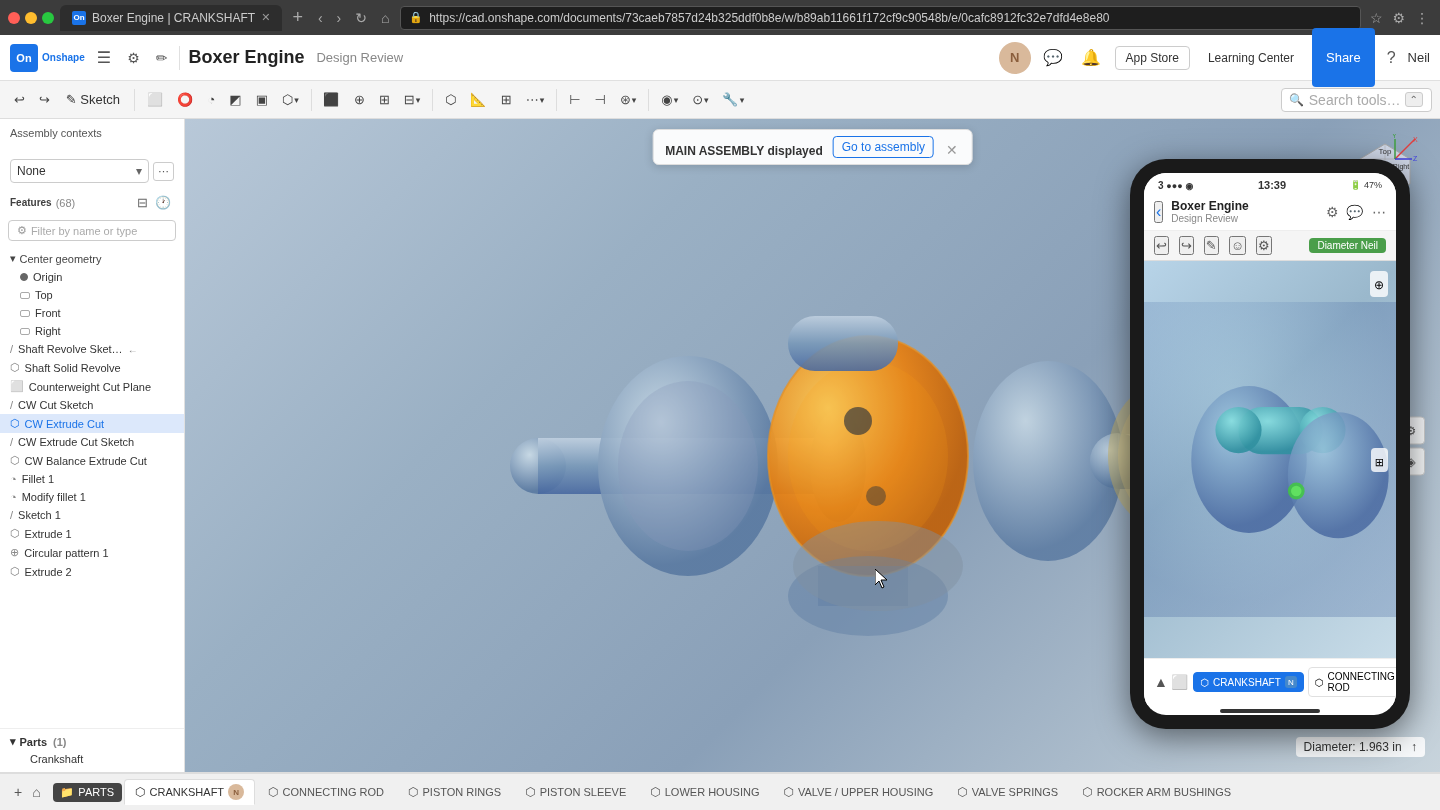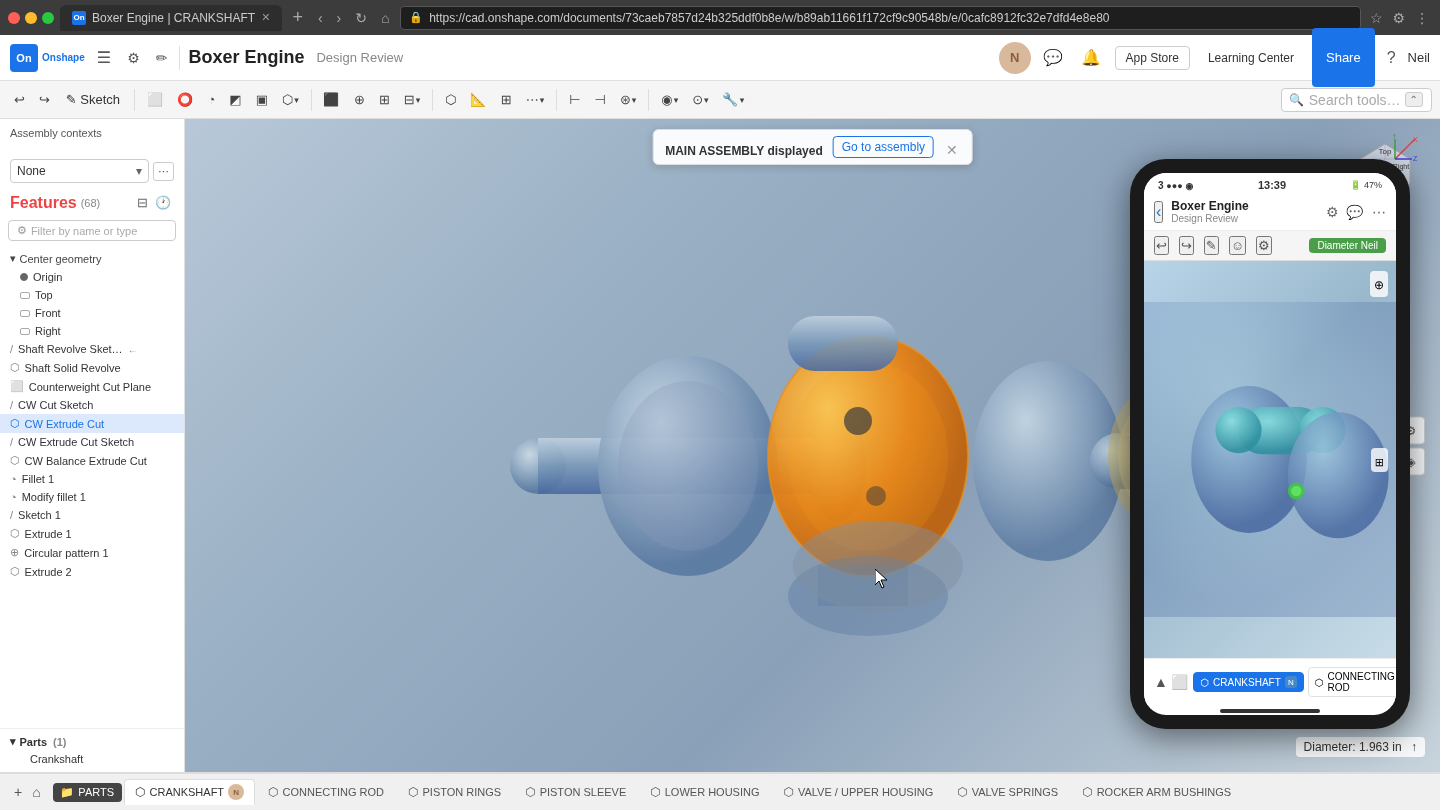--- a/index.html
+++ b/index.html
@@ -51,21 +51,21 @@
     
     .main-layout { display: flex; height: calc(810px - 35px - 46px - 38px - 38px); }
 
     
     .left-panel { width: 185px; background: white; border-right: 1px solid #e0e0e0; display: flex; flex-direction: column; overflow: hidden; }
     .assembly-contexts { padding: 8px 10px 4px; }
     .panel-label { font-size: 11px; color: #555; margin-bottom: 20px; font-weight: 500; }
     .context-select { width: 100%; border: 1px solid #ccc; border-radius: 4px; padding: 4px 6px; font-size: 12px; color: #333; background: white; cursor: pointer; display: flex; align-items: center; justify-content: space-between; }
     .context-more { background: none; border: 1px solid #ccc; border-radius: 3px; padding: 2px 4px; font-size: 11px; cursor: pointer; color: #555; }
     .features-header { padding: 6px 10px 4px; display: flex; align-items: center; justify-content: space-between; }
-    .features-title { font-size: 16px; font-weight: 600; color: #ef4444; }
+    .features-title { font-size: 10px; font-weight: 600; color: #404040; }
     .features-icons { display: flex; gap: 4px; }
     .feature-icon-btn { background: none; border: none; cursor: pointer; color: #666; font-size: 13px; padding: 2px; }
     .filter-bar { padding: 4px 8px; }
     .filter-input { width: 100%; border: 1px solid #ccc; border-radius: 4px; padding: 3px 8px; font-size: 11px; color: #888; display: flex; align-items: center; gap: 4px; }
     .filter-icon { color: #999; font-size: 11px; }
     .features-list { flex: 1; overflow-y: auto; padding: 2px 0; }
     .feature-group { padding: 2px 0; }
     .feature-group-header { padding: 3px 10px; font-size: 11px; color: #444; font-weight: 500; display: flex; align-items: center; gap: 4px; cursor: pointer; }
     .feature-item { padding: 3px 10px 3px 20px; font-size: 11px; color: #333; cursor: pointer; display: flex; align-items: center; gap: 5px; white-space: nowrap; overflow: hidden; text-overflow: ellipsis; }
     .feature-item.active { background: #dce8fb; color: #1a73e8; }

